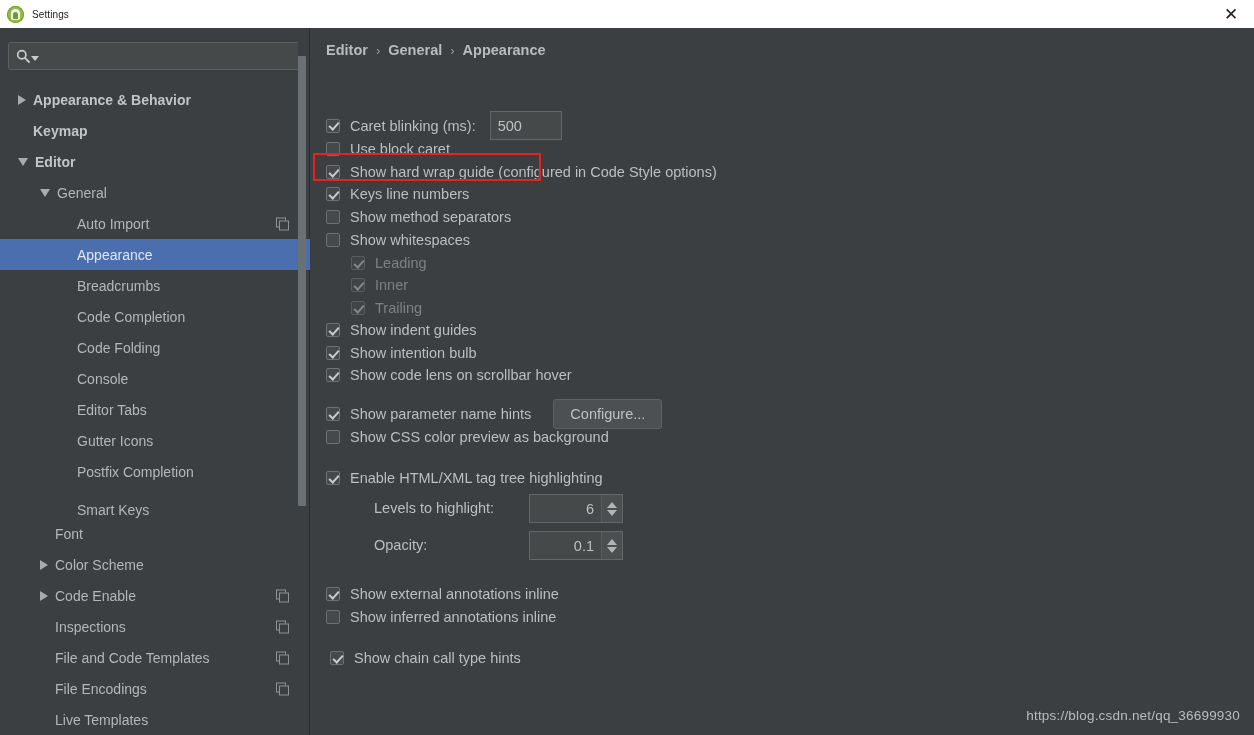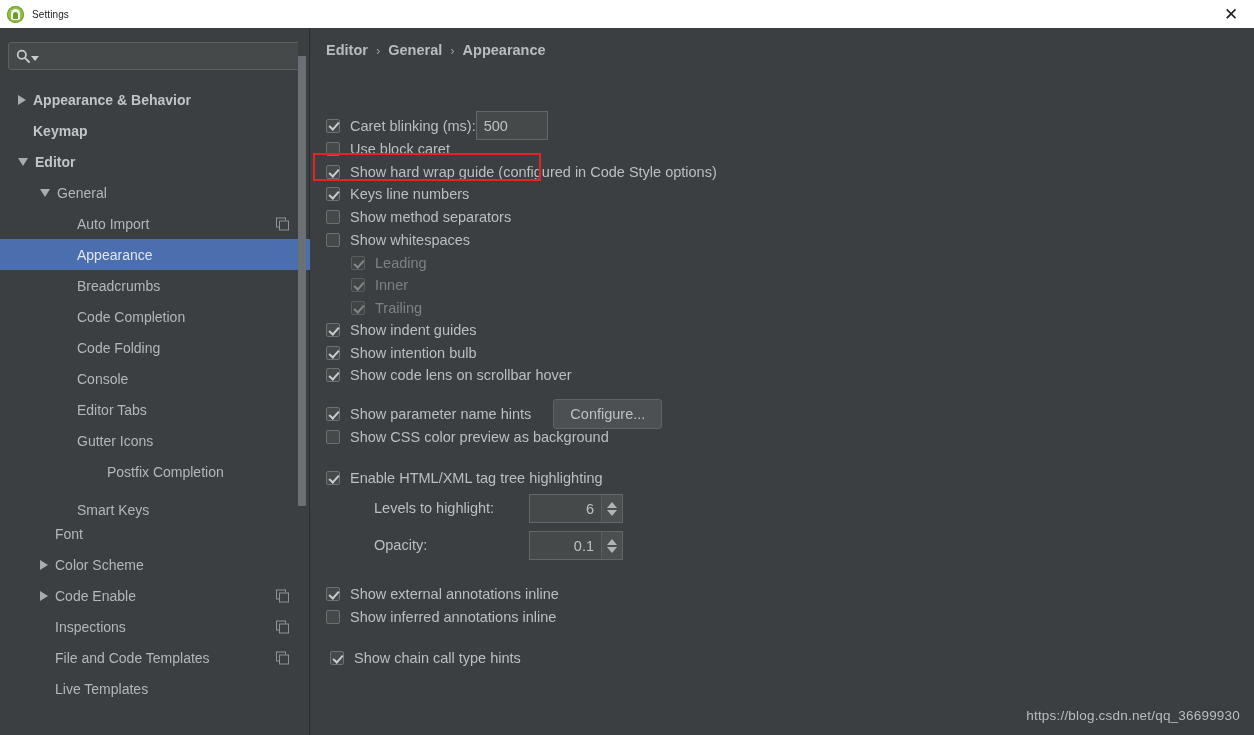--- a/index.html
+++ b/index.html
@@ -357,21 +357,21 @@
           <span class="tree-label">Console</span>
         </div>
         <div class="tree-row" style="padding-left: 62px;">
           <span class="tw none"></span>
           <span class="tree-label">Editor Tabs</span>
         </div>
         <div class="tree-row" style="padding-left: 62px;">
           <span class="tw none"></span>
           <span class="tree-label">Gutter Icons</span>
         </div>
-        <div class="tree-row" style="padding-left: 92px;">
+        <div class="tree-row" style="padding-left: 62px;">
           <span class="tw none"></span>
           <span class="tree-label">Postfix Completion</span>
         </div>
         <div class="tree-row" style="padding-left: 62px; align-items: flex-end;">
           <span class="tw none"></span>
           <span class="tree-label">Smart Keys</span>
         </div>
         <div class="tree-row" style="padding-left: 40px;">
           <span class="tw none"></span>
           <span class="tree-label">Font</span>
@@ -392,20 +392,28 @@
           <span class="tw none"></span>
           <span class="tree-label">Inspections</span>
           <span class="copy-icon">
             <i class="back"></i>
             <i class="front"></i>
           </span>
         </div>
         <div class="tree-row" style="padding-left: 40px;">
           <span class="tw none"></span>
           <span class="tree-label">File and Code Templates</span>
+          <span class="copy-icon">
+            <i class="back"></i>
+            <i class="front"></i>
+          </span>
+        </div>
+        <div class="tree-row" style="padding-left: 40px;">
+          <span class="tw none"></span>
+          <span class="tree-label">File Encodings</span>
           <span class="copy-icon">
             <i class="back"></i>
             <i class="front"></i>
           </span>
         </div>
         <div class="tree-row" style="padding-left: 40px;">
           <span class="tw none"></span>
           <span class="tree-label">Live Templates</span>
         </div>
       </div>
@@ -418,21 +426,21 @@
         <span>Editor</span>
         <span class="sep">›</span>
         <span>General</span>
         <span class="sep">›</span>
         <span>Appearance</span>
       </div>
     <div class="options" id="options">
         <div class="opt-row" style="top: 83px; left: 0px;">
           <span class="cb checked"></span>
           <span>Caret blinking (ms):</span>
-          <input class="textfield" value="500" style="">
+          <input class="textfield" value="500" style="margin-left: 14px;">
         </div>
         <div class="opt-row" style="top: 113px; left: 0px;">
           <span class="cb"></span>
           <span>Use block caret</span>
         </div>
         <div class="opt-row" style="top: 136px; left: 0px;">
           <span class="cb checked"></span>
           <span>Show hard wrap guide (configured in Code Style options)</span>
         </div>
         <div class="opt-row" style="top: 158px; left: 0px;">

